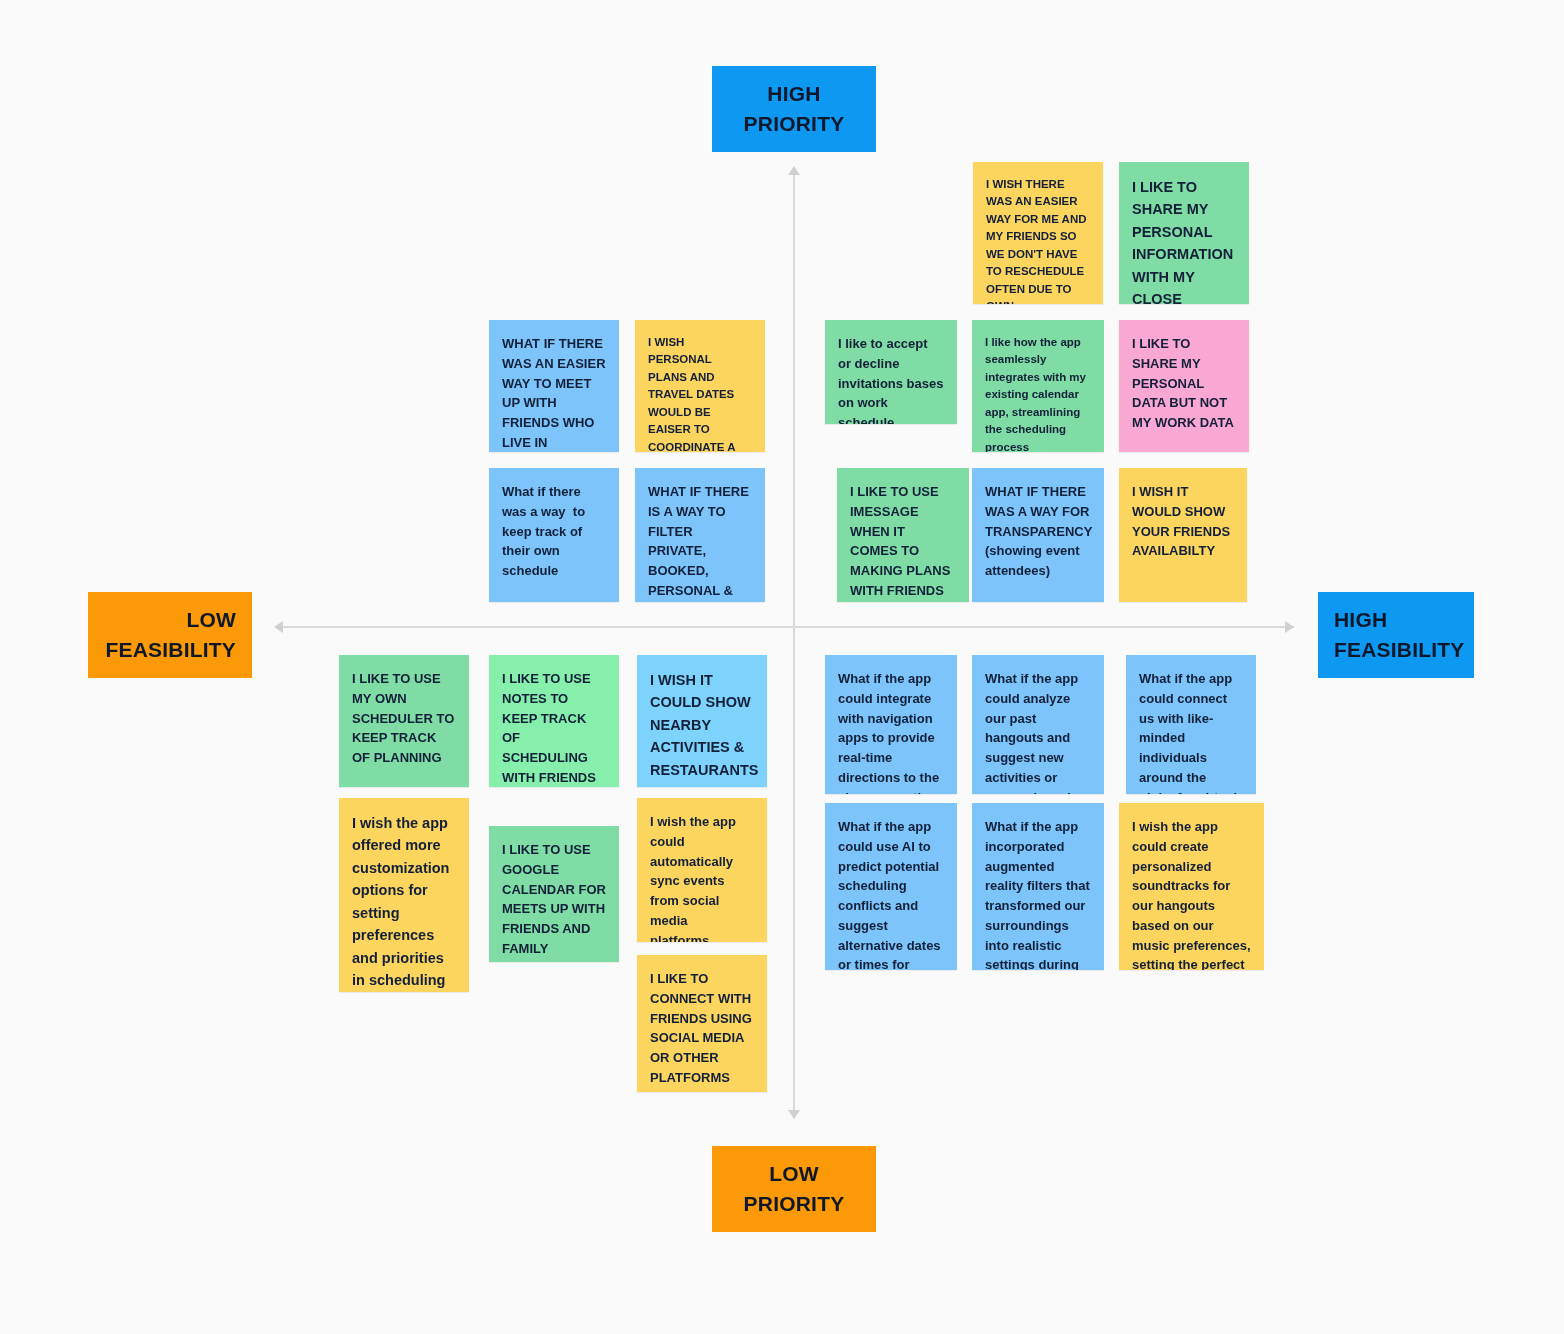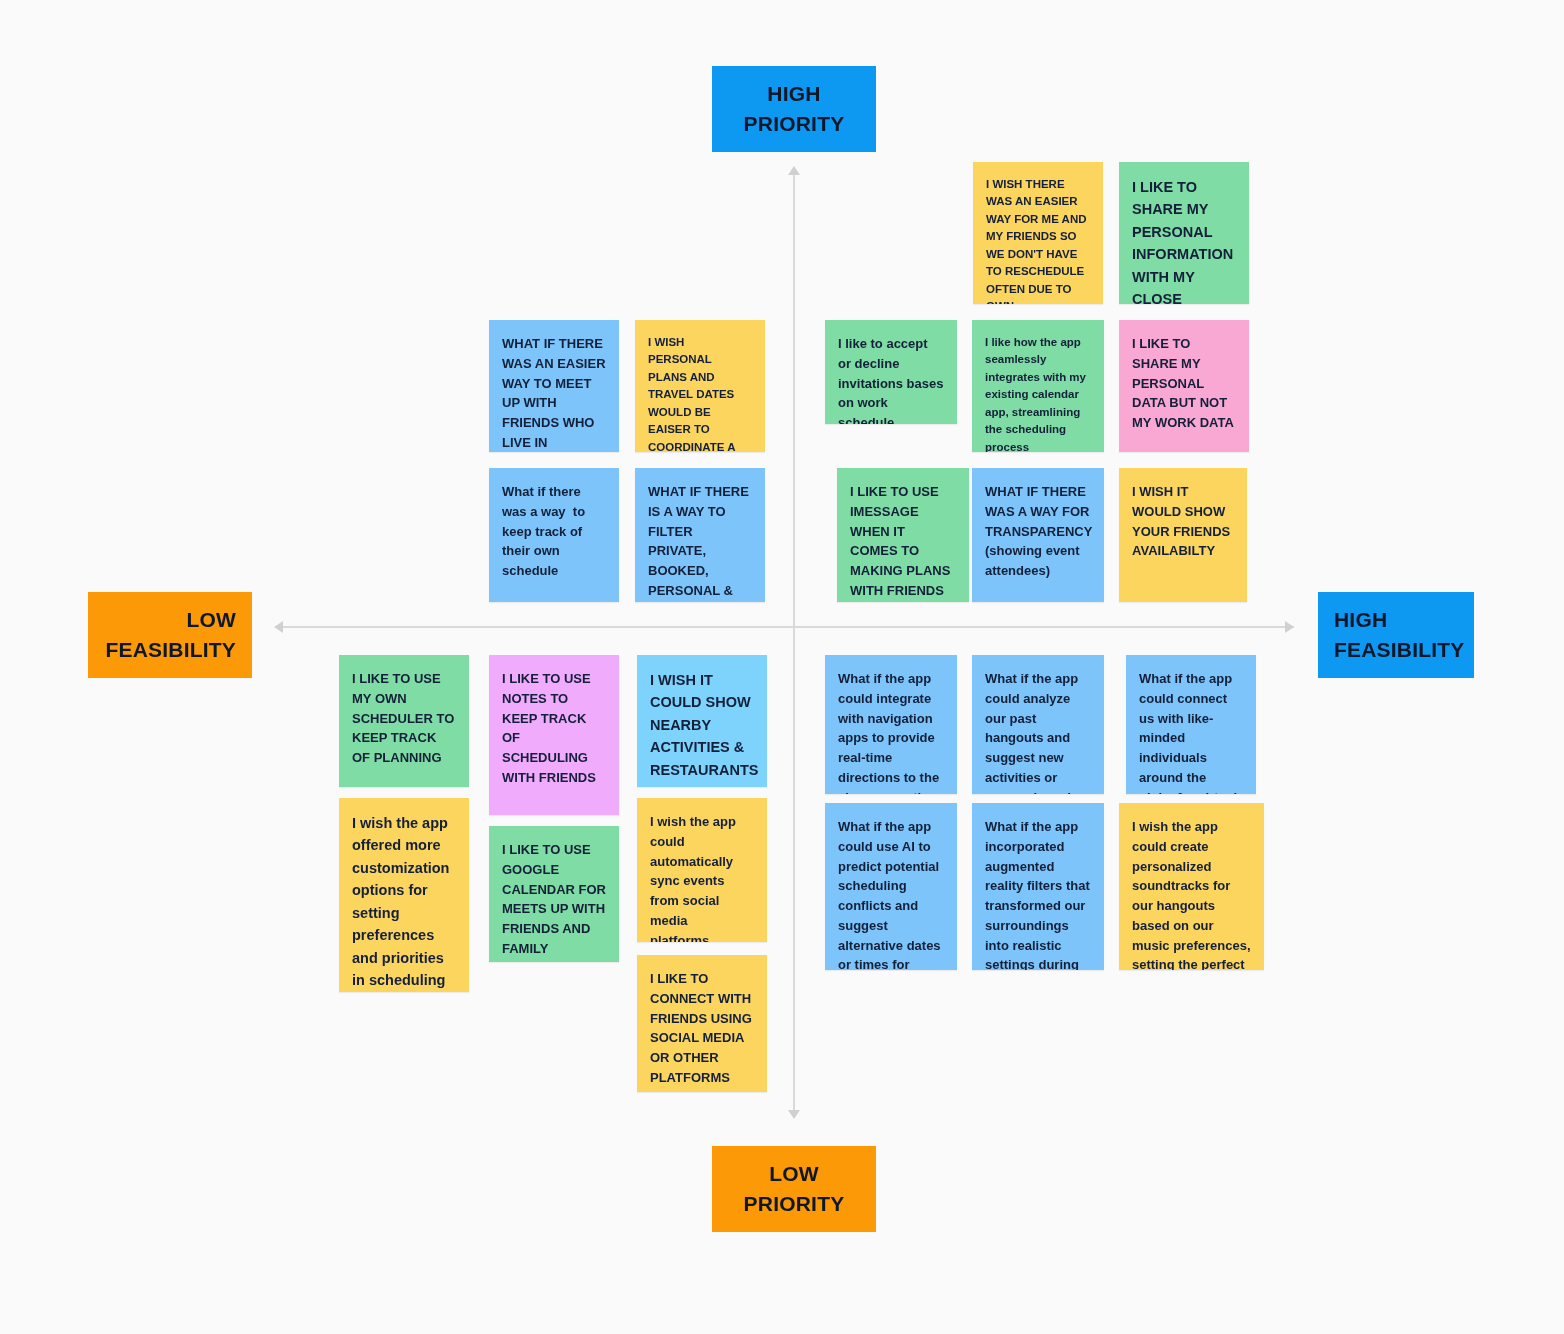--- a/index.html
+++ b/index.html
@@ -123,21 +123,21 @@
       <div class="note s-xs" style="left: 635px; top: 320px; width: 130px; height: 132px; background: rgb(252, 213, 94);">I WISH  PERSONAL PLANS AND TRAVEL DATES WOULD BE EAISER TO COORDINATE A TIME TO SEE FRIENDS</div>
       <div class="note s-sm" style="left: 825px; top: 320px; width: 132px; height: 104px; background: rgb(127, 220, 164);">I like to accept or decline invitations bases on work schedule.</div>
       <div class="note s-xs" style="left: 972px; top: 320px; width: 132px; height: 132px; background: rgb(127, 220, 164);">I like how the app seamlessly integrates with my existing calendar app, streamlining the scheduling process</div>
       <div class="note s-sm" style="left: 1119px; top: 320px; width: 130px; height: 132px; background: #f9a8d4;">I LIKE TO SHARE MY PERSONAL DATA BUT NOT MY WORK DATA</div>
       <div class="note s-sm" style="left: 489px; top: 468px; width: 130px; height: 134px; background: rgb(124, 196, 250);">What if there was a way  to keep track of their own schedule</div>
       <div class="note s-sm" style="left: 635px; top: 468px; width: 130px; height: 134px; background: rgb(124, 196, 250);">WHAT IF THERE IS A WAY TO FILTER PRIVATE, BOOKED, PERSONAL &amp; TIME AVAILABILTY</div>
       <div class="note s-sm" style="left: 825px; top: 468px; width: 132px; height: 134px; background: rgb(127, 220, 164); margin-left: 12px;">I LIKE TO USE IMESSAGE WHEN IT COMES TO MAKING PLANS WITH FRIENDS</div>
       <div class="note s-sm" style="left: 972px; top: 468px; width: 132px; height: 134px; background: rgb(124, 196, 250);">WHAT IF THERE WAS A WAY FOR TRANSPARENCY (showing event attendees)</div>
       <div class="note s-sm" style="left: 1119px; top: 468px; width: 128px; height: 134px; background: rgb(252, 213, 94);">I WISH IT WOULD SHOW YOUR FRIENDS AVAILABILTY</div>
       <div class="note s-sm" style="left: 339px; top: 655px; width: 130px; height: 132px; background: rgb(127, 220, 164);">I LIKE TO USE MY OWN SCHEDULER TO KEEP TRACK OF PLANNING</div>
-      <div class="note s-sm" style="left: 489px; top: 655px; width: 130px; height: 160px; background: #f0abfc;">I LIKE TO USE NOTES TO KEEP TRACK OF SCHEDULING WITH FRIENDS</div>
+      <div class="note s-sm" style="left: 489px; top: 655px; width: 130px; height: 132px; background: #86efac;">I LIKE TO USE NOTES TO KEEP TRACK OF SCHEDULING WITH FRIENDS</div>
       <div class="note s-md" style="left: 637px; top: 655px; width: 130px; height: 132px; background: #7dd3fc;">I WISH IT COULD SHOW NEARBY ACTIVITIES &amp; RESTAURANTS</div>
       <div class="note s-sm" style="left: 825px; top: 655px; width: 132px; height: 139px; background: rgb(124, 196, 250);">What if the app could integrate with navigation apps to provide real-time directions to the chosen meeting spot</div>
       <div class="note s-sm" style="left: 972px; top: 655px; width: 132px; height: 139px; background: rgb(124, 196, 250);">What if the app could analyze our past hangouts and suggest new activities or venues based on our preferences?</div>
       <div class="note s-sm" style="left: 1126px; top: 655px; width: 130px; height: 139px; background: rgb(124, 196, 250);">What if the app could connect us with like-minded individuals around the globe for virtual hangouts and cultural exchanges?</div>
       <div class="note s-md" style="left: 339px; top: 798px; width: 130px; height: 194px; background: rgb(252, 213, 94);">I wish the app offered more customization options for setting preferences and priorities in scheduling</div>
       <div class="note s-sm" style="left: 489px; top: 798px; width: 130px; height: 136px; background: rgb(127, 220, 164); margin-top: 28px;">I LIKE TO USE GOOGLE CALENDAR FOR MEETS UP WITH FRIENDS AND FAMILY</div>
       <div class="note s-sm" style="left: 637px; top: 798px; width: 130px; height: 144px; background: rgb(252, 213, 94);">I wish the app could automatically sync events from social media platforms, making it even easier to plan hangouts</div>
       <div class="note s-sm" style="left: 825px; top: 803px; width: 132px; height: 167px; background: rgb(124, 196, 250);">What if the app could use AI to predict potential scheduling conflicts and suggest alternative dates or times for hangouts?</div>
       <div class="note s-sm" style="left: 972px; top: 803px; width: 132px; height: 167px; background: rgb(124, 196, 250);">What if the app incorporated augmented reality filters that transformed our surroundings into realistic  settings during hangouts?</div>
       <div class="note s-sm" style="left: 1119px; top: 803px; width: 145px; height: 167px; background: rgb(252, 213, 94);">I wish the app  could create personalized soundtracks for our hangouts based on our music preferences, setting the perfect mood for each gathering.</div>

